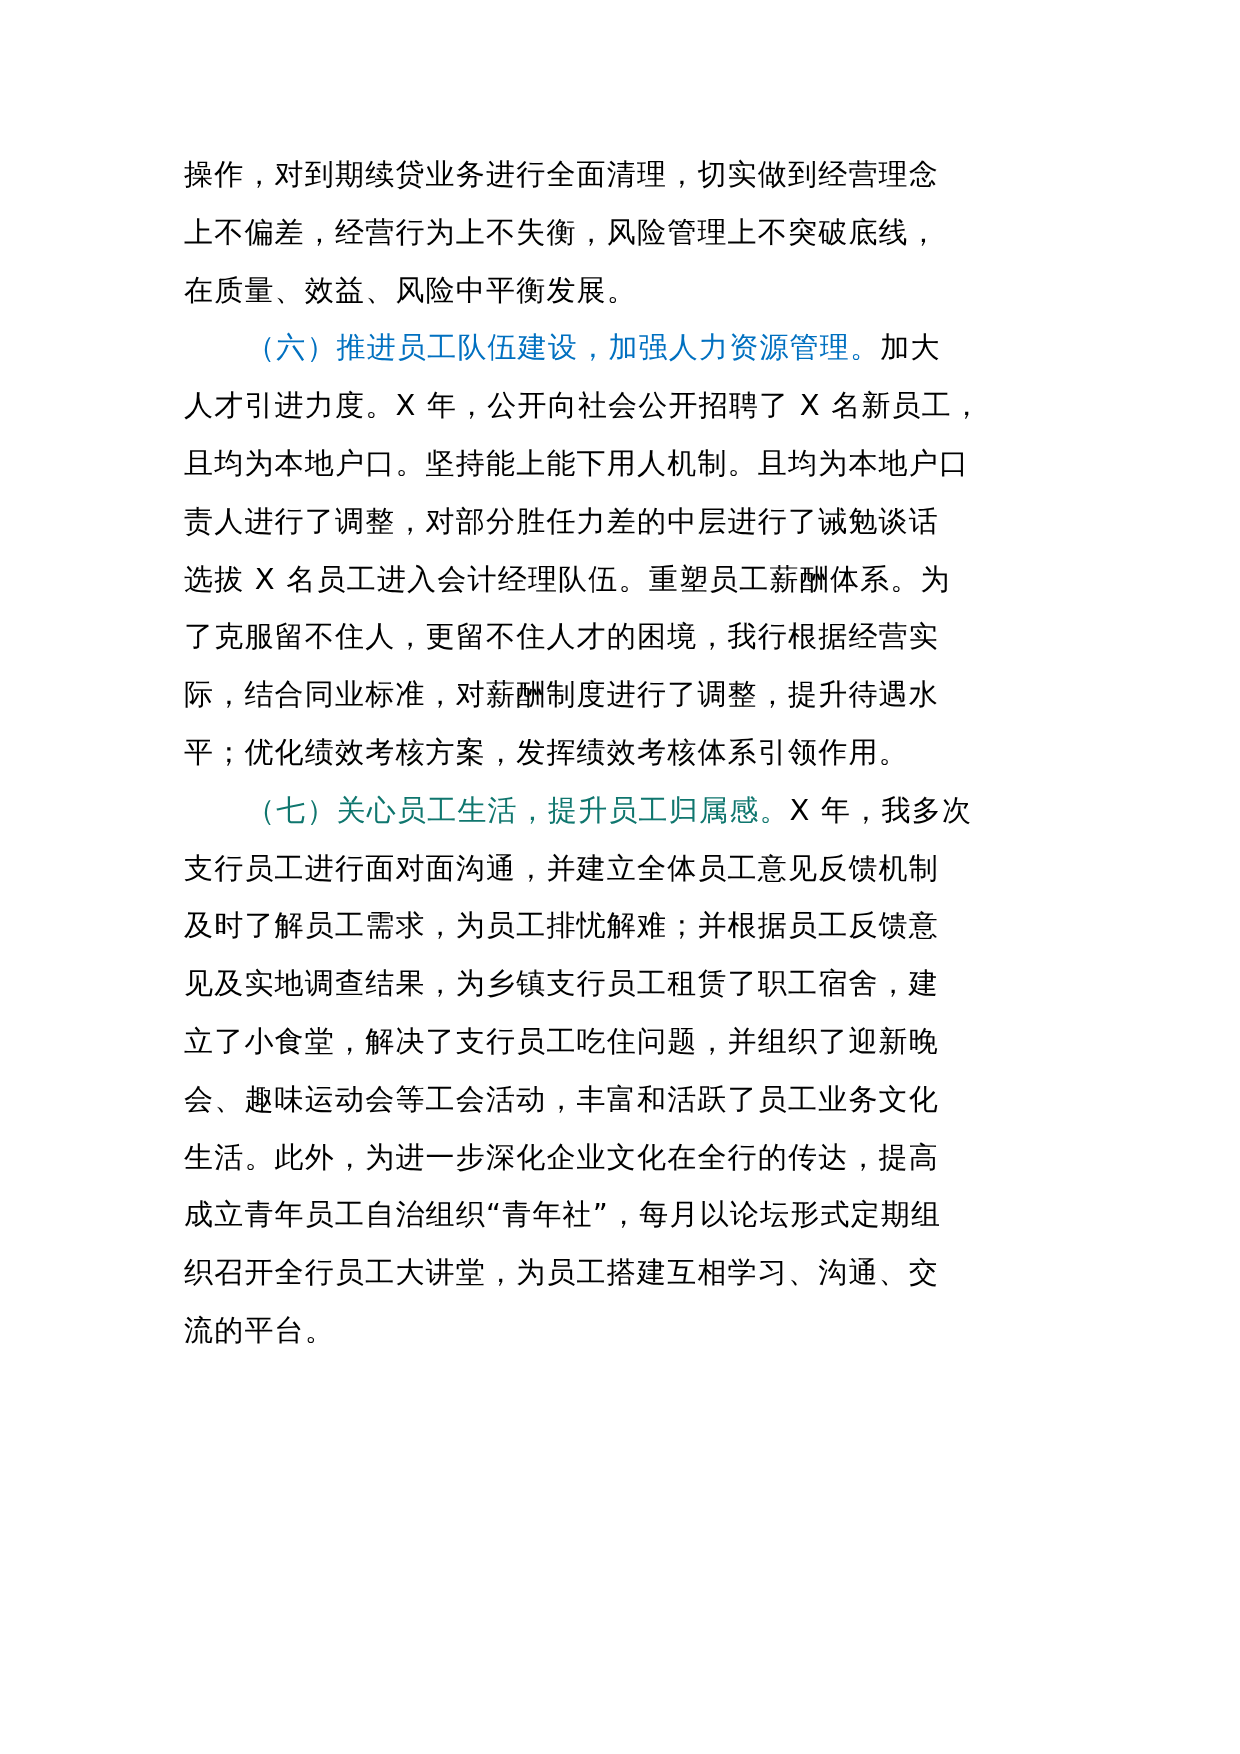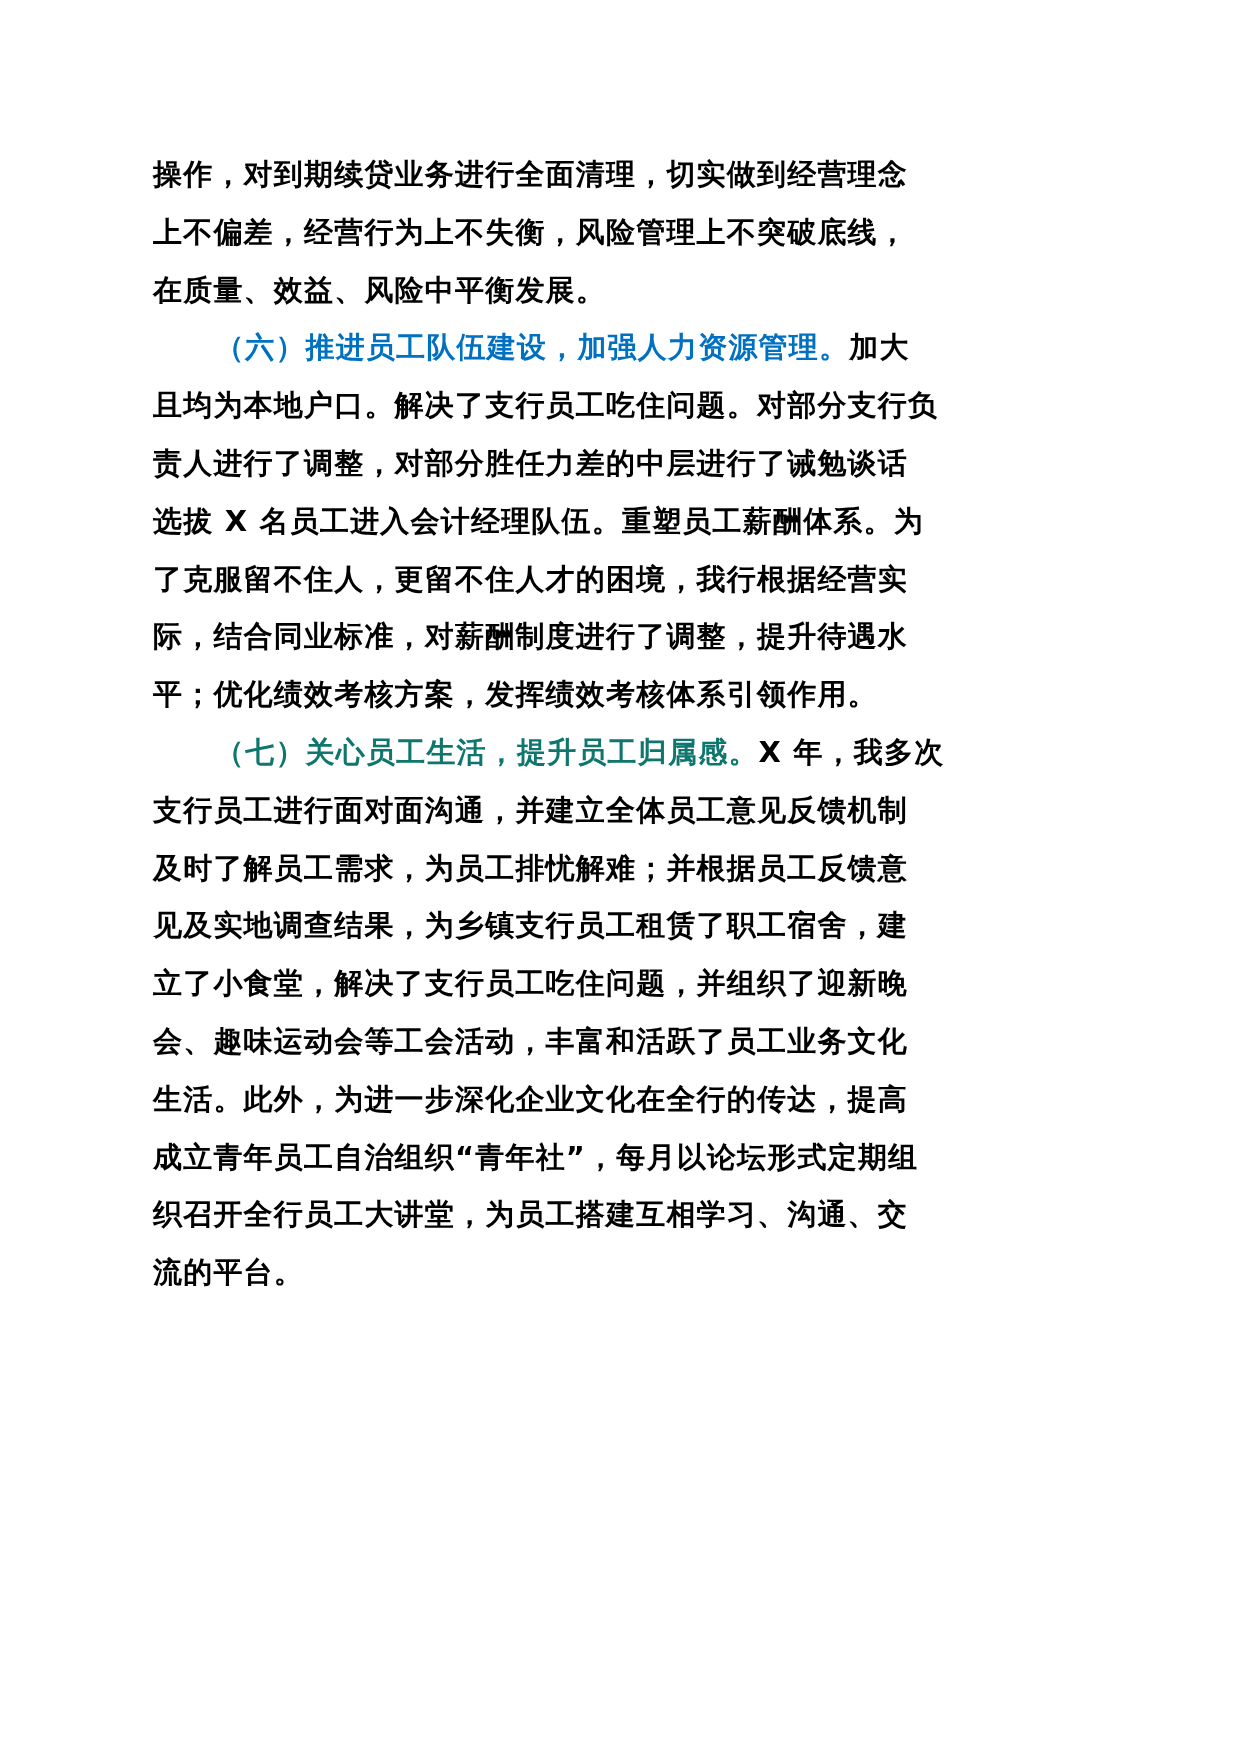--- a/index.html
+++ b/index.html
@@ -18,24 +18,23 @@
     .page {
       position: absolute;
       left: 0;
       top: 0;
       width: 1240px;
       height: 1754px;
       background: #ffffff;
     }
     .text-block {
       position: absolute;
-      left: 153px;
+      left: 184px;
       top: 146px;
       width: 920px;
-      font-weight: bold;
     }
     .line {
       height: 57.8px;
       line-height: 57.8px;
       font-size: 29px;
       white-space: nowrap;
       letter-spacing: 1.2px;
     }
     .indent {
       padding-left: 62px;
@@ -53,21 +52,22 @@
     <div>
       <div class="line">操作，对到期续贷业务进行全面清理，切实做到经营理念</div>
       <div class="line">上不偏差，经营行为上不失衡，风险管理上不突破底线，</div>
       <div class="line">在质量、效益、风险中平衡发展。</div>
     </div>
 
     <div>
       <div class="line indent">
         <span class="heading" style="color: rgb(0, 112, 192); text-align: right;">（六）推进员工队伍建设，加强人力资源管理。</span><span>加大</span>
       </div>
-      <div class="line">且均为本地户口。解决了支行员工吃住问题。对部分支行负</div>
+      <div class="line">人才引进力度。X 年，公开向社会公开招聘了 X 名新员工，</div>
+      <div class="line">且均为本地户口。坚持能上能下用人机制。且均为本地户口</div>
       <div class="line">责人进行了调整，对部分胜任力差的中层进行了诫勉谈话</div>
       <div class="line">选拔 X 名员工进入会计经理队伍。重塑员工薪酬体系。为</div>
       <div class="line">了克服留不住人，更留不住人才的困境，我行根据经营实</div>
       <div class="line">际，结合同业标准，对薪酬制度进行了调整，提升待遇水</div>
       <div class="line">平；优化绩效考核方案，发挥绩效考核体系引领作用。</div>
     </div>
 
     <div>
       <div class="line indent">
         <span class="heading" style="color: #0f766e;">（七）关心员工生活，提升员工归属感。</span><span>X 年，我多次</span>

